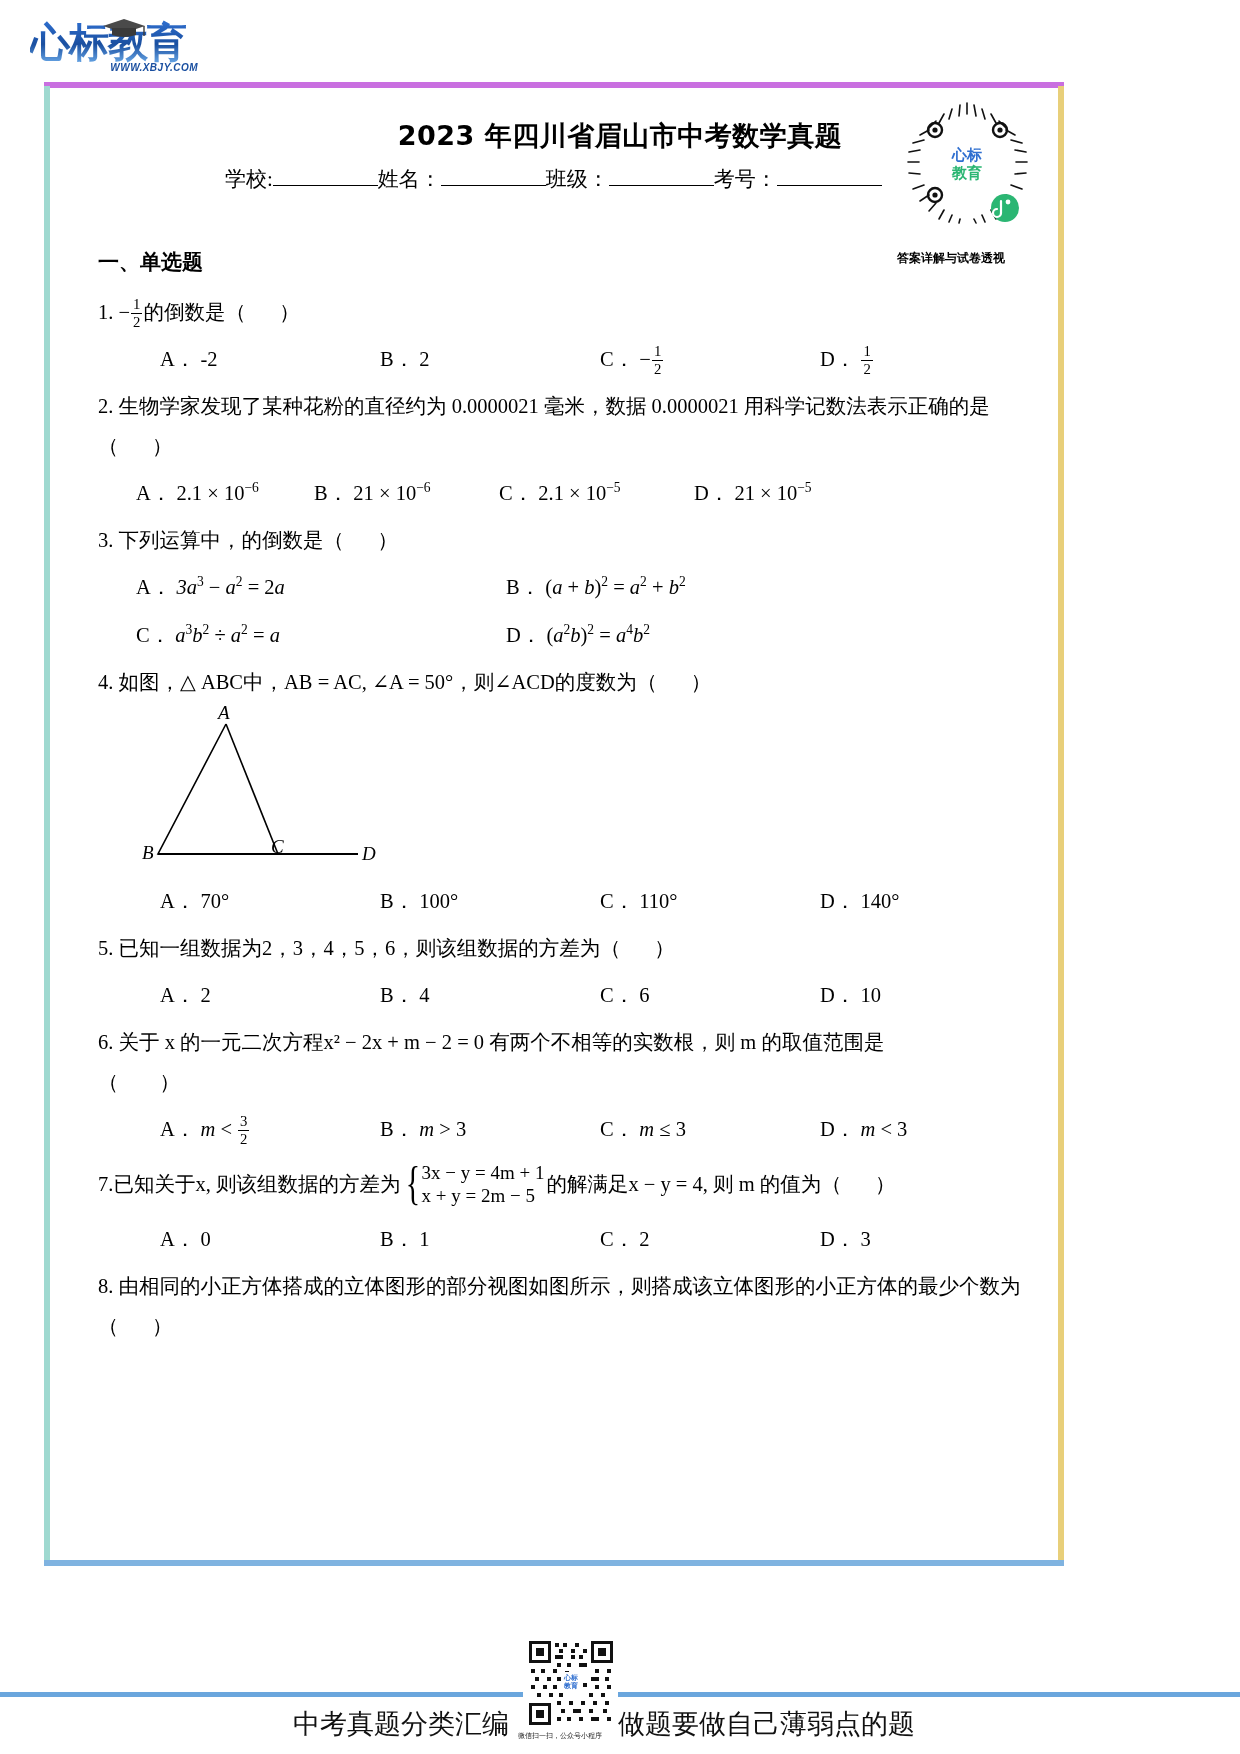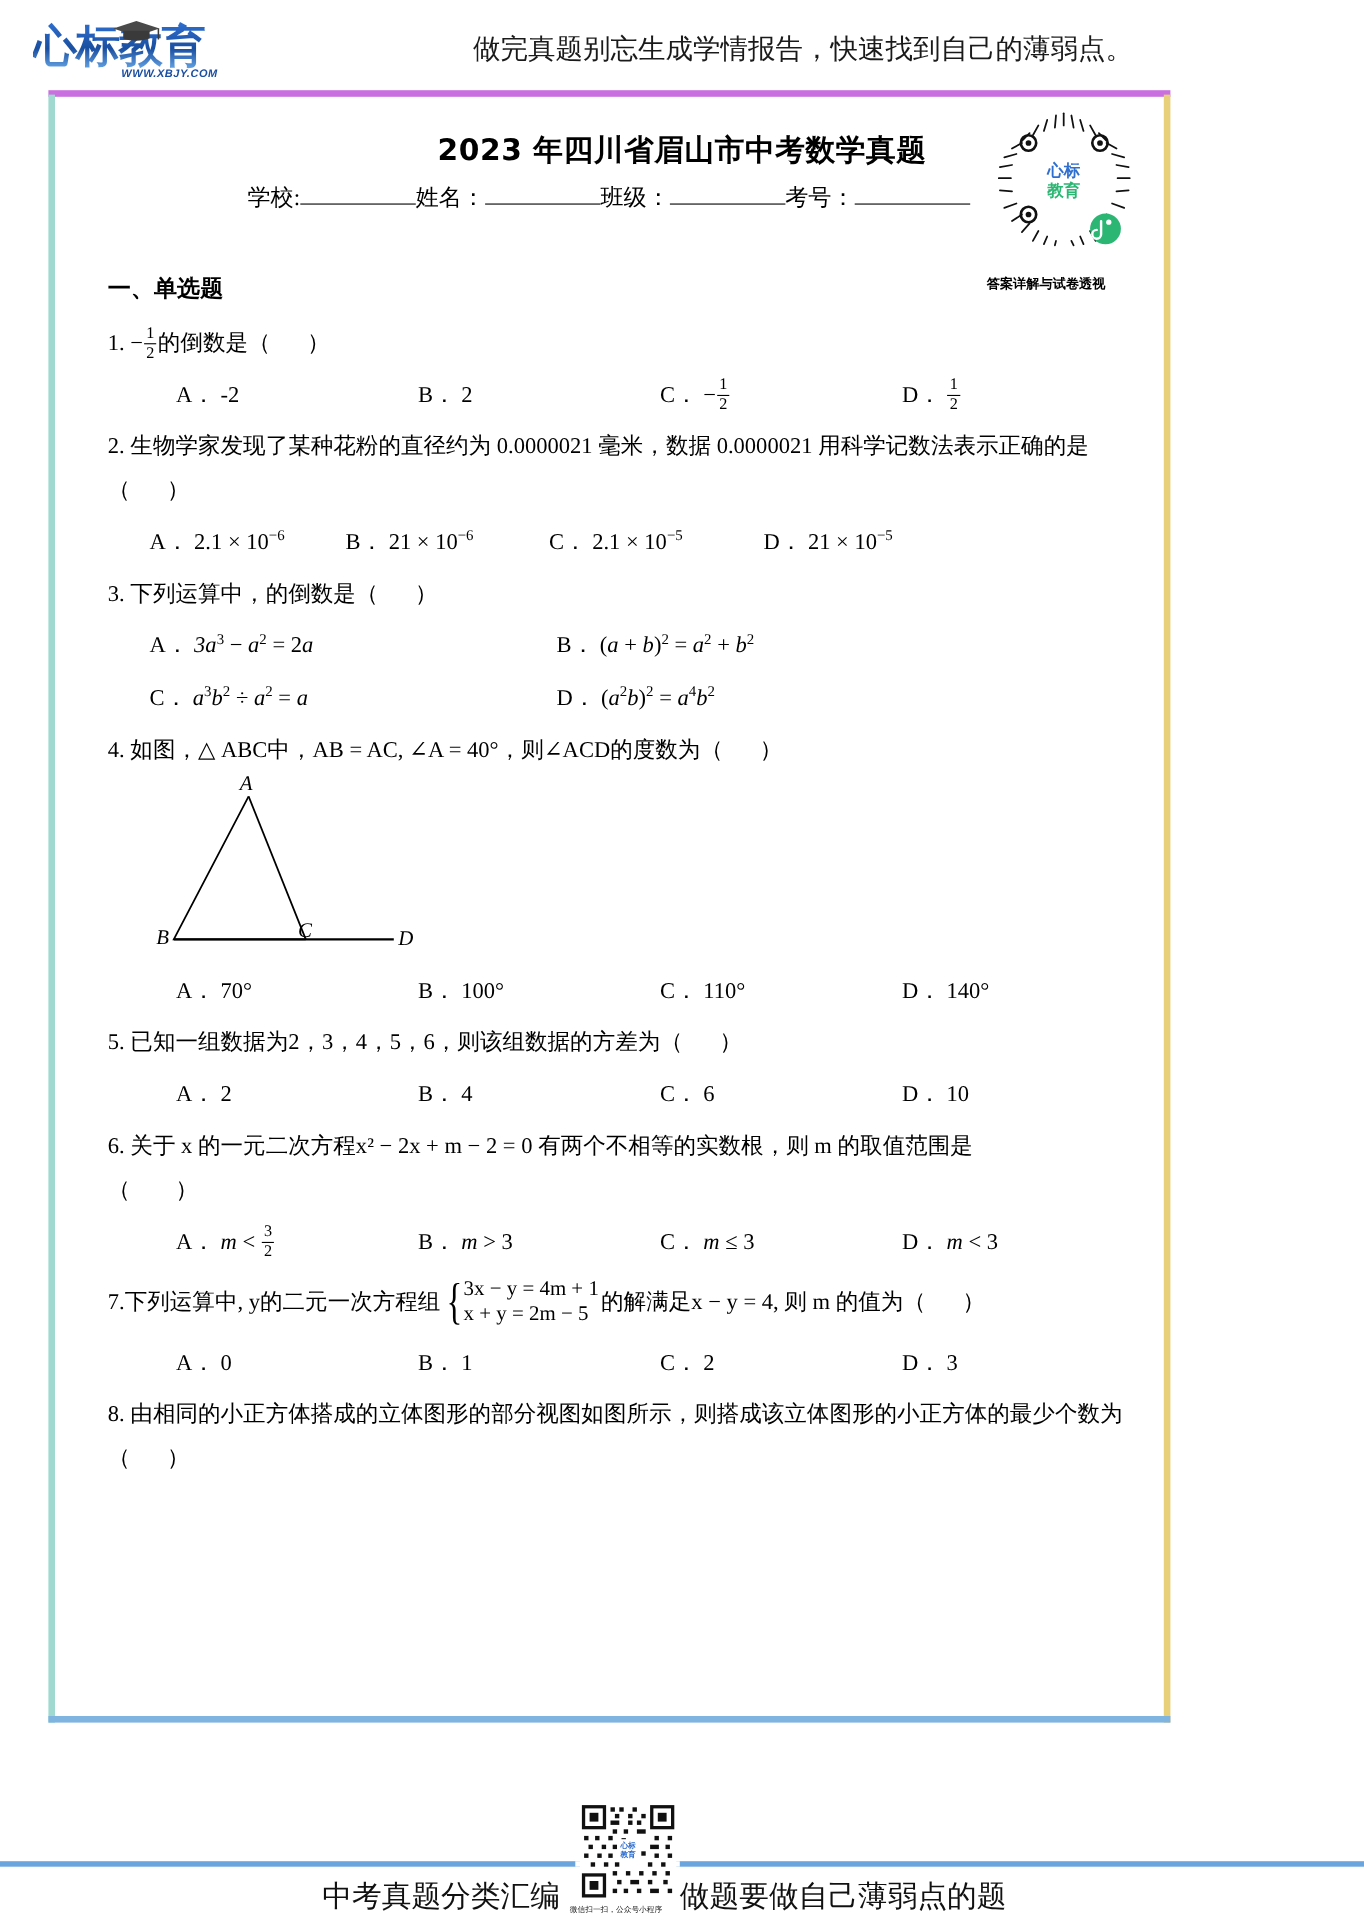--- a/index.html
+++ b/index.html
@@ -279,21 +279,20 @@
   <div class="brand-logo">
     <svg class="grad-cap" viewBox="0 0 44 20">
       <polygon points="22,1 43,8 22,15 1,8" fill="#4a4a4a"></polygon>
       <path d="M10 10 L10 17 Q22 21 34 17 L34 10 Z" fill="#3a3a3a"></path>
       <line x1="42" y1="8" x2="42" y2="18" stroke="#3a3a3a" stroke-width="1.4"></line>
     </svg>
     <div class="logo-text">心标教育</div>
     <div class="logo-url">WWW.XBJY.COM</div>
   </div>
 
-  <div class="header-slogan">做完真题别忘生成学情报告，快速找到自己的薄弱点。</div>
 </div>
 
 <div class="frame-top"></div>
 <div class="frame-left"></div>
 <div class="frame-right"></div>
 <div class="frame-bottom"></div>
 
 <div class="doc-title">2023 年四川省眉山市中考数学真题</div>
 
 <div class="info-line">
@@ -390,21 +389,21 @@
     <span><span>A．</span>&nbsp;<em class="v">3a</em><sup class="e">3</sup> − <em class="v">a</em><sup class="e">2</sup> = 2<em class="v">a</em></span>
     <span><span>B．</span>&nbsp;(<em class="v">a</em> + <em class="v">b</em>)<sup class="e">2</sup> = <em class="v">a</em><sup class="e">2</sup> + <em class="v">b</em><sup class="e">2</sup></span>
   </div>
   <div class="opts indent two-col">
     <span><span>C．</span>&nbsp;<em class="v">a</em><sup class="e">3</sup><em class="v">b</em><sup class="e">2</sup> ÷ <em class="v">a</em><sup class="e">2</sup> = <em class="v">a</em></span>
     <span><span>D．</span>&nbsp;(<em class="v">a</em><sup class="e">2</sup><em class="v">b</em>)<sup class="e">2</sup> = <em class="v">a</em><sup class="e">4</sup><em class="v">b</em><sup class="e">2</sup></span>
   </div>
 
   <div class="q">
     <span>4.</span>
-    <span>如图，△ ABC中，AB = AC, ∠A = 40°，则∠ACD的度数为（</span><span class="paren-blank">&nbsp;&nbsp;&nbsp;</span><span>）</span>
+    <span>如图，△ ABC中，AB = AC, ∠A = 50°，则∠ACD的度数为（</span><span class="paren-blank">&nbsp;&nbsp;&nbsp;</span><span>）</span>
   </div>
   <div class="fig-tri">
     <svg width="260" height="168" viewBox="0 0 260 168">
       <polyline points="88,18 20,148 140,148" fill="none" stroke="#000" stroke-width="1.6"></polyline>
       <line x1="88" y1="18" x2="140" y2="148" stroke="#000" stroke-width="1.6"></line>
       <line x1="20" y1="148" x2="220" y2="148" stroke="#000" stroke-width="2.2"></line>
     </svg>
     <span class="fig-label" style="left:80px; top:-4px;">A</span>
     <span class="fig-label" style="left:4px; top:136px;">B</span>
     <span class="fig-label" style="left:133px; top:130px;">C</span>
@@ -434,21 +433,21 @@
     <span>（　　）</span>
   </div>
   <div class="opts indent four-col">
     <span><span>A．</span>&nbsp;<em class="v">m</em> &lt; <span class="frac"><span class="num">3</span><span class="den">2</span></span></span>
     <span><span>B．</span>&nbsp;<em class="v">m</em> &gt; 3</span>
     <span><span>C．</span>&nbsp;<em class="v">m</em> ≤ 3</span>
     <span><span>D．</span>&nbsp;<em class="v">m</em> &lt; 3</span>
   </div>
 
   <div class="q" style="line-height:56px;">
-    <span>7.</span><span>下列运算中, y的二元一次方程组</span><span class="sys">
+    <span>7.</span><span>已知关于x, 则该组数据的方差为</span><span class="sys">
         <span class="brace">{</span>
         <span class="eqs">
           <span style="display:block">3x − y = 4m + 1</span>
           <span style="display:block">x + y = 2m − 5</span>
         </span>
       </span><span>的解满足x − y = 4, 则 m 的值为（</span><span class="paren-blank">&nbsp;&nbsp;&nbsp;</span><span>）</span>
   </div>
   <div class="opts indent four-col">
     <span><span>A．</span>&nbsp;<span>0</span></span>
     <span><span>B．</span>&nbsp;<span>1</span></span>

